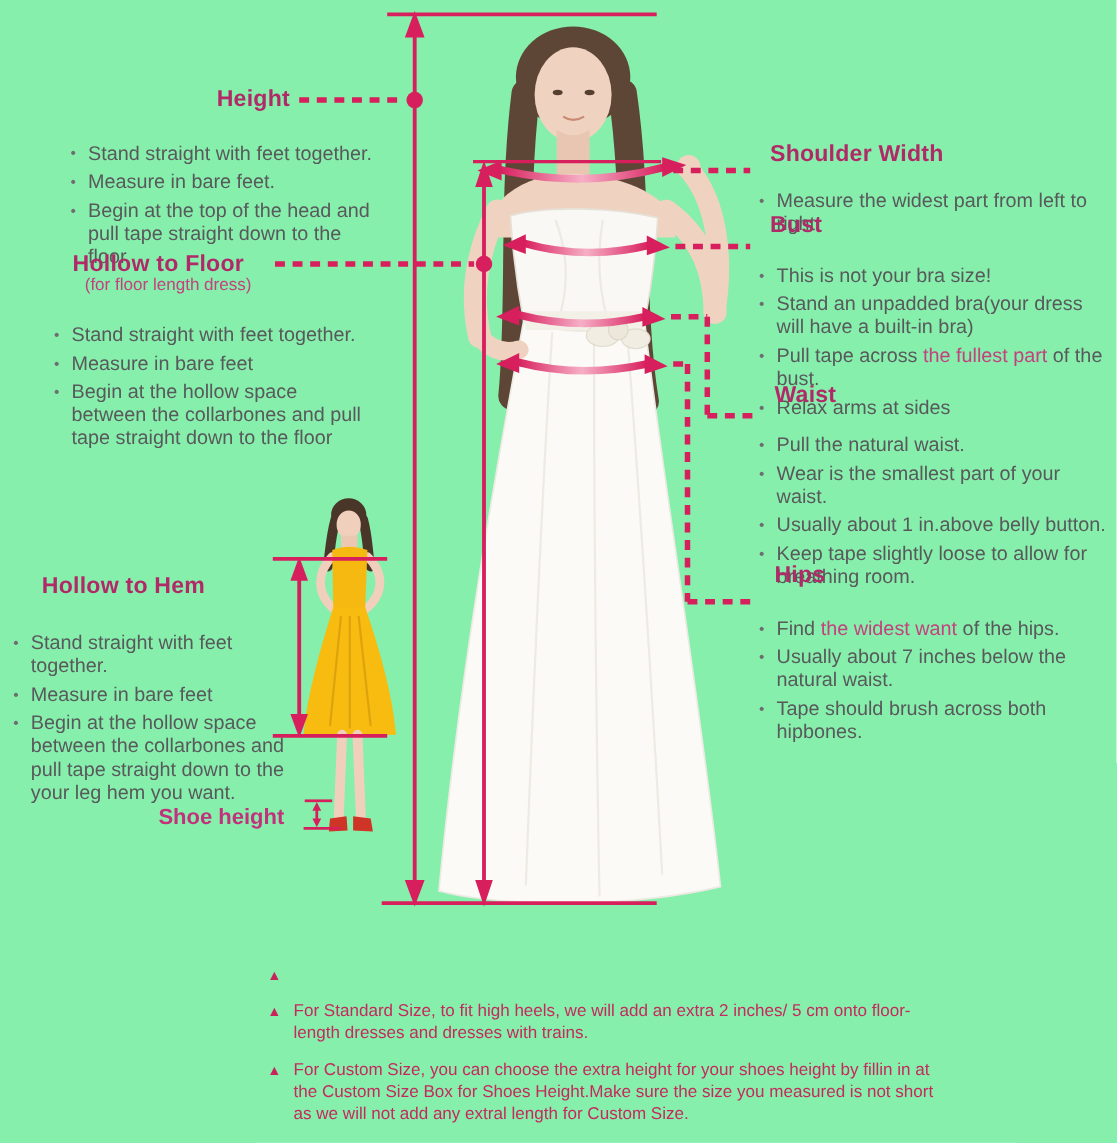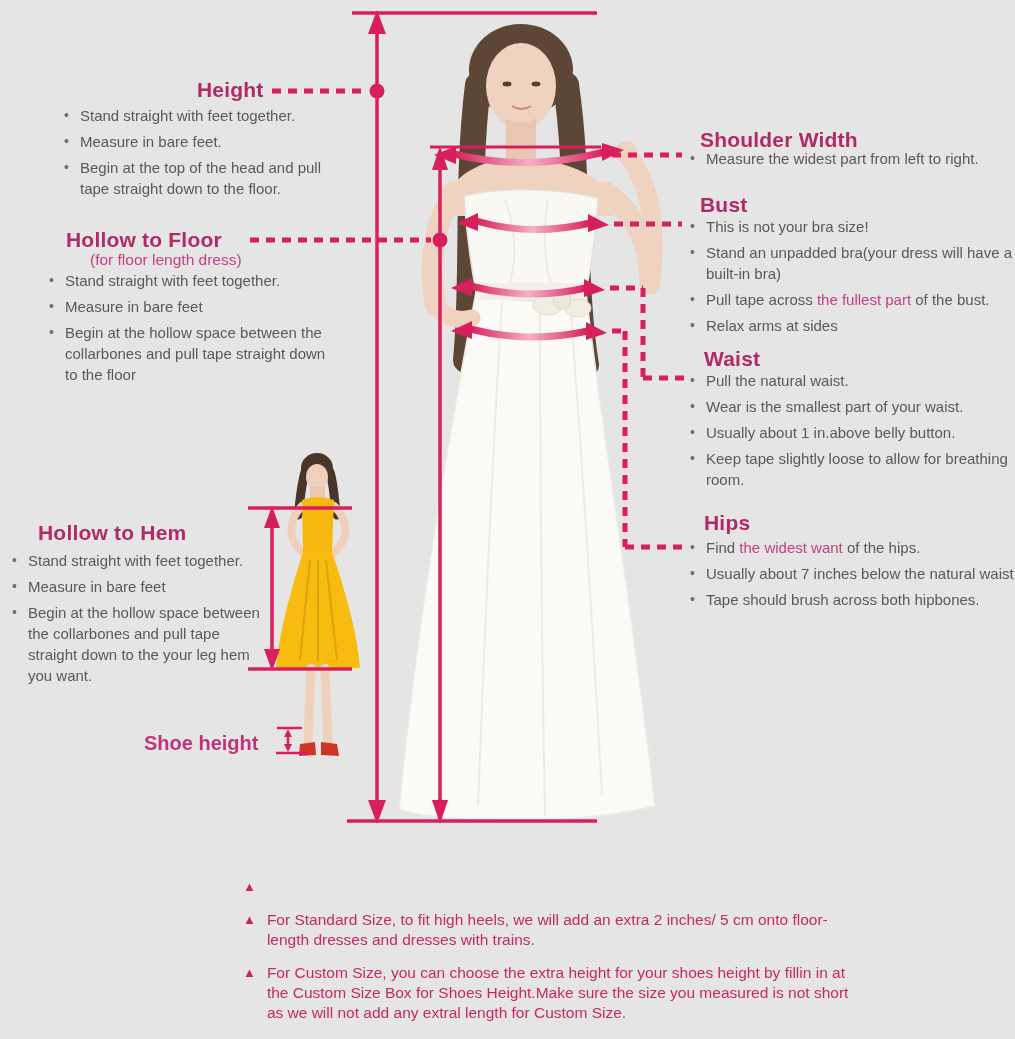--- a/index.html
+++ b/index.html
@@ -1,25 +1,25 @@
 <!DOCTYPE html>
 <html><head>
 <meta charset="utf-8">
 <style>
   * { margin:0; padding:0; box-sizing:border-box; }
   html,body { background:#ffffff; }
   body { font-family:"Liberation Sans", sans-serif; }
   #canvas {
-    position:relative; width:1015px; height:1039px; background:#e5e5e5; overflow:hidden;
+    position:relative; width:1015px; height:1039px; background:#86efac; overflow:hidden;
   }
   #diagram-svg { position:absolute; left:0; top:0; z-index:0; }
   .txt { position:absolute; z-index:1; }
   .sec-title { color:#b12a68; font-weight:bold; font-size:21px; letter-spacing:.2px; }
   .sec-sub   { color:#c2417f; font-size:15.5px; }
-  .blist { list-style:none; color:#58595b; font-size:15px; line-height:21px; }
+  .blist { list-style:none; color:#58595b; font-size:18px; line-height:21px;margin-top:24px; }
   .blist li { position:relative; padding-left:18px; margin-bottom:5px; }
   .blist li::before { content:"•"; position:absolute; left:2px; top:0; color:#6d6e70; font-size:14px; }
   .hl { color:#c2417f; }
   .shoe-label { color:#c2317c; font-weight:bold; font-size:20px; }
   .notes { display:flex; flex-direction:column; gap:13px; }
   .note-item { display:flex; align-items:flex-start; color:#c42a5e; font-size:15.5px; line-height:20px; }
   .note-item .tri { color:#c8245c; font-size:13px; margin-right:11px; line-height:20px; }
 </style>
 </head>
 <body>
@@ -148,21 +148,21 @@
   </svg>
 
   <div class="txt sec-title" style="left:197px; top:78px;">Height</div>
   <ul class="blist txt" style="left:62px; top:105px; width:285px;">
     <li>Stand straight with feet together.</li>
     <li>Measure in bare feet.</li>
     <li>Begin at the top of the head and pull tape straight down to the floor.</li>
   </ul>
 
   <div class="txt sec-title" style="left:66px; top:228px;">Hollow to Floor</div>
-  <div class="txt sec-sub" style="left:77px; top:251px;margin-left:13px;">(for floor length dress)</div>
+  <div class="txt sec-sub" style="left:77px; top:251px;">(for floor length dress)</div>
   <ul class="blist txt" style="left:47px; top:270px; width:292px;">
     <li>Stand straight with feet together.</li>
     <li>Measure in bare feet</li>
     <li>Begin at the hollow space between the collarbones and pull tape straight down to the floor</li>
   </ul>
 
   <div class="txt sec-title" style="left:38px; top:521px;">Hollow to Hem</div>
   <ul class="blist txt" style="left:10px; top:550px; width:252px;">
     <li>Stand straight with feet together.</li>
     <li>Measure in bare feet</li>

